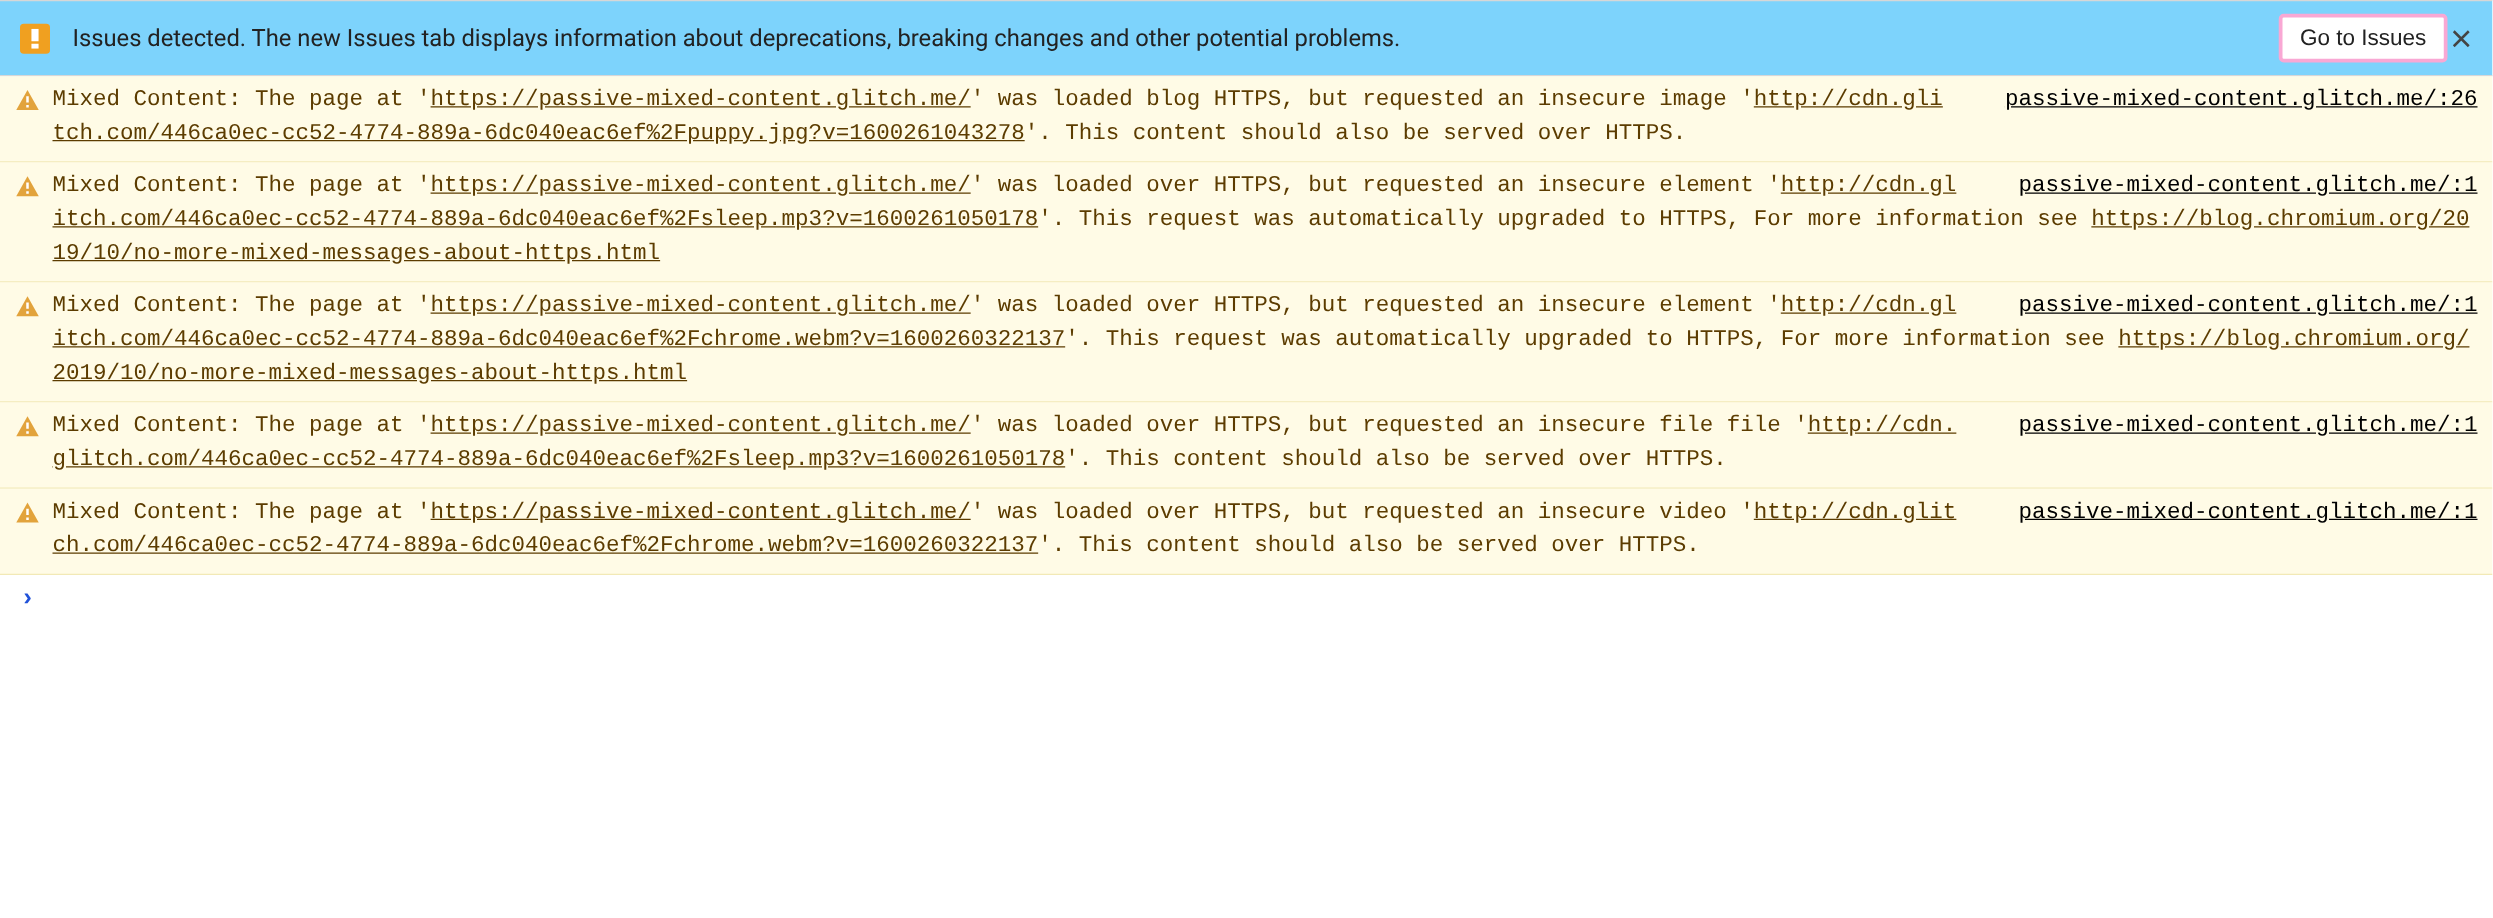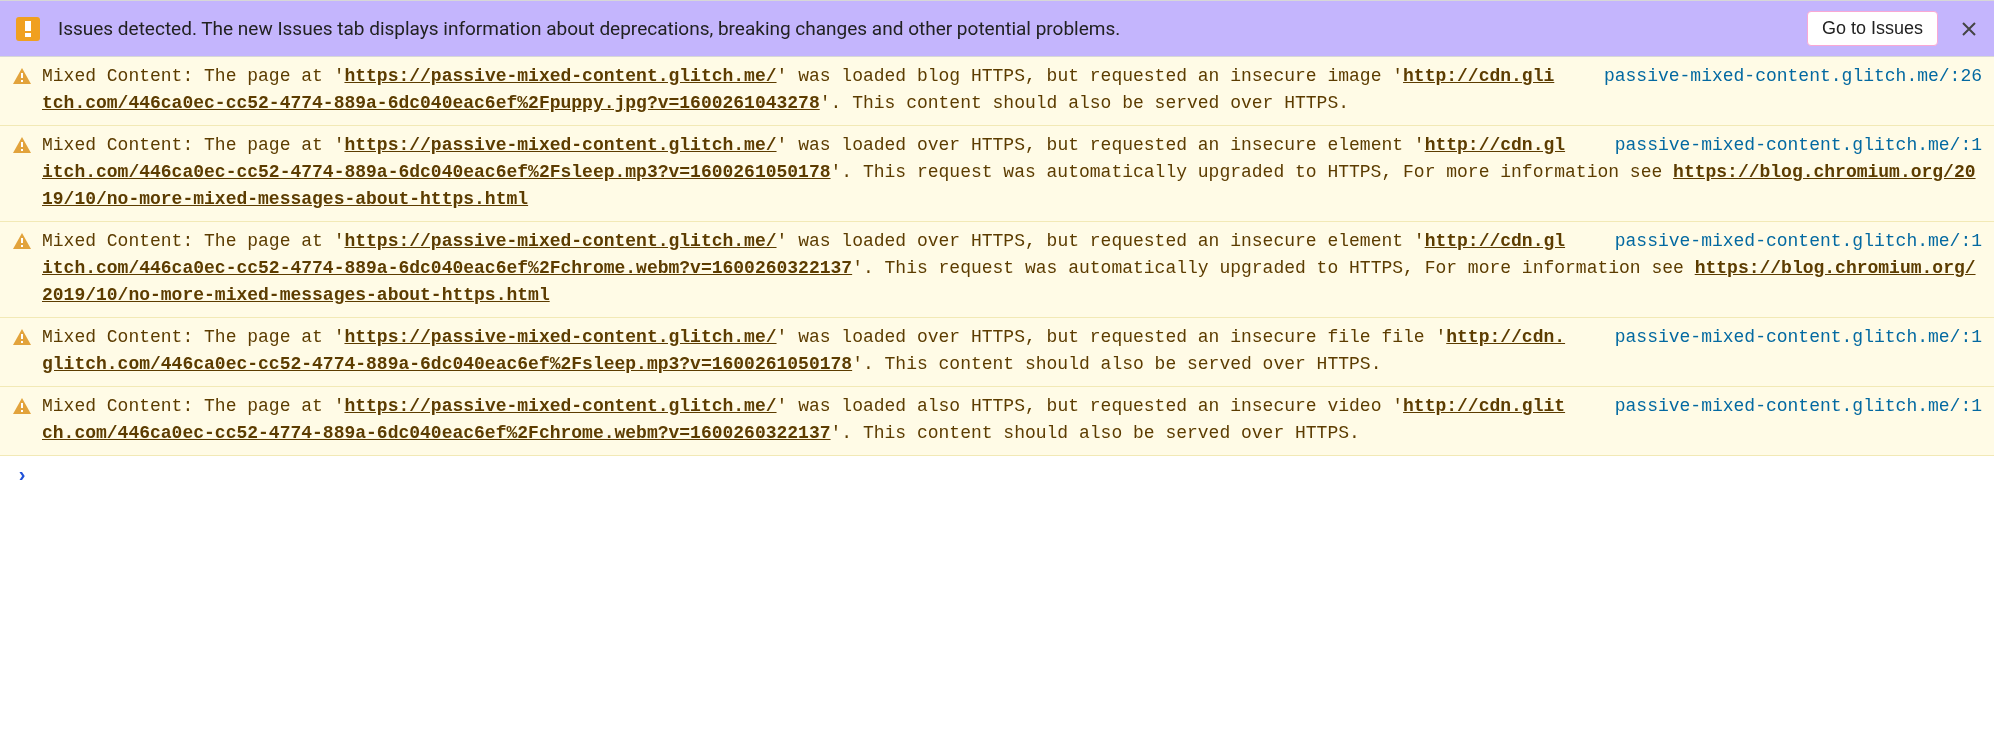--- a/index.html
+++ b/index.html
@@ -9,47 +9,47 @@
     font-size: 18px;
     color: #333;
     background: #fff;
   }
   .top-banner {
     display: flex;
     align-items: center;
     padding: 10px 16px;
     border-top: 1px solid #d7d7d7;
     border-bottom: 1px solid #d7d7d7;
-    background: #c4b5fd;
+    background: #7dd3fc;
   }
   .banner-icon {
     width: 24px; height: 24px;
     background: #f0a020;
     border-radius: 3px;
     display: flex;
     align-items: center;
     justify-content: center;
     margin-right: 18px;
     flex-shrink: 0;
   }
   .banner-icon svg { width: 6px; height: 16px; }
   .banner-text {
     flex: 1;
     font-size: 19px;
     color: #222;
   }
   .go-to-issues {
-    border: 1px solid #f9a8d4;
+    border: 3px solid #f9a8d4;
     background: #fff;
     border-radius: 4px;
     padding: 6px 14px;
     font-size: 18px;
     color: #222;
     cursor: pointer;
-    margin-right: 22px;
+    margin-right: 2px;
   }
   .close-x {
     width: 18px; height: 18px;
     cursor: pointer;
     color: #444;
     flex-shrink: 0;
     display: flex;
     align-items: center;
     justify-content: center;
   }
@@ -77,24 +77,25 @@
   }
   .warn-icon svg { width: 20px; height: 20px; }
   .warn-body {
     flex: 1;
     min-width: 0;
     word-break: break-all;
   }
   .warn-source {
     float: right;
     margin-left: 40px;
-    color: #0369a1;
+    text-decoration: underline;
+    color: #000000;
     white-space: nowrap;
   }
-  .u { text-decoration: underline; font-weight: bold; }
+  .u { text-decoration: underline; }
   .prompt-row {
     padding: 8px 16px;
     font-family: Consolas, "Courier New", monospace;
     color: #2152d9;
     font-size: 20px;
     font-weight: bold;
   }
 </style>
 </head>
 <body>
@@ -176,19 +177,19 @@
   <div class="warn-row">
     <div class="warn-icon">
       <svg viewBox="0 0 20 20">
           <path d="M10 2 L19 18 L1 18 Z" fill="#e2a33c"></path>
           <rect x="9" y="7" width="2" height="5" fill="#fff"></rect>
           <rect x="9" y="14" width="2" height="2" fill="#fff"></rect>
         </svg>
     </div>
     <div class="warn-body">
       <span class="warn-source">passive-mixed-content.glitch.me/:1</span>
-      <span>Mixed Content: The page at '</span><span class="u">https://passive-mixed-content.glitch.me/</span><span>' was loaded also HTTPS, but requested an insecure video '</span><span class="u">http://cdn.glitch.com/446ca0ec-cc52-4774-889a-6dc040eac6ef%2Fchrome.webm?v=1600260322137</span><span>'. This content should also be served over HTTPS.</span><span class="u"></span><span></span>
+      <span>Mixed Content: The page at '</span><span class="u">https://passive-mixed-content.glitch.me/</span><span>' was loaded over HTTPS, but requested an insecure video '</span><span class="u">http://cdn.glitch.com/446ca0ec-cc52-4774-889a-6dc040eac6ef%2Fchrome.webm?v=1600260322137</span><span>'. This content should also be served over HTTPS.</span><span class="u"></span><span></span>
     </div>
   </div>
 
 </div>
 
 <div class="prompt-row">›</div>
 
 </body></html>

